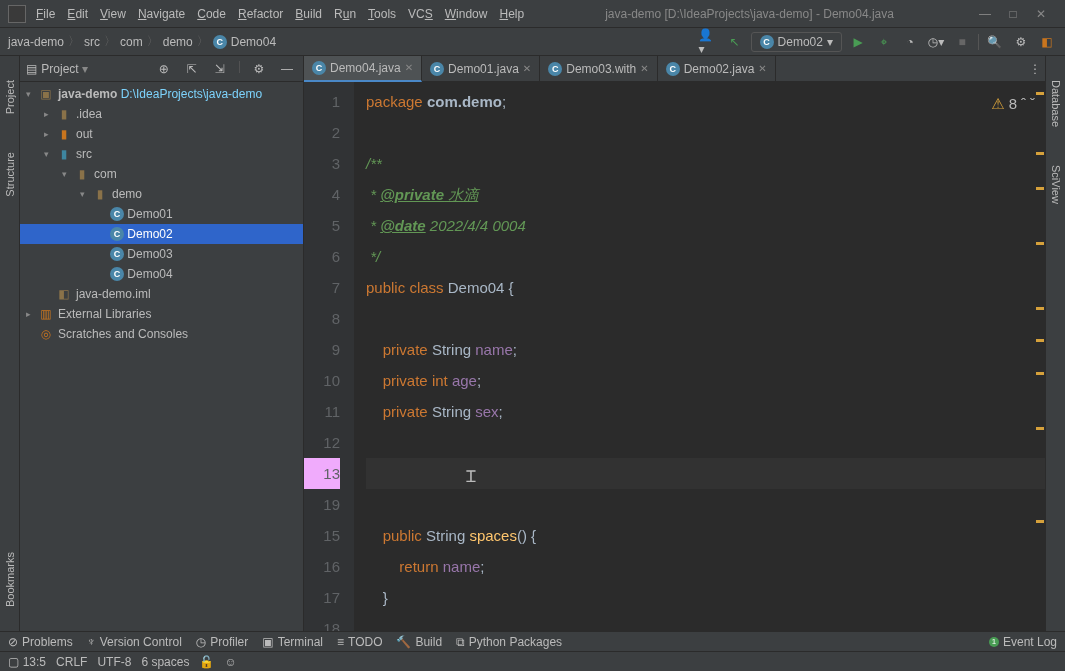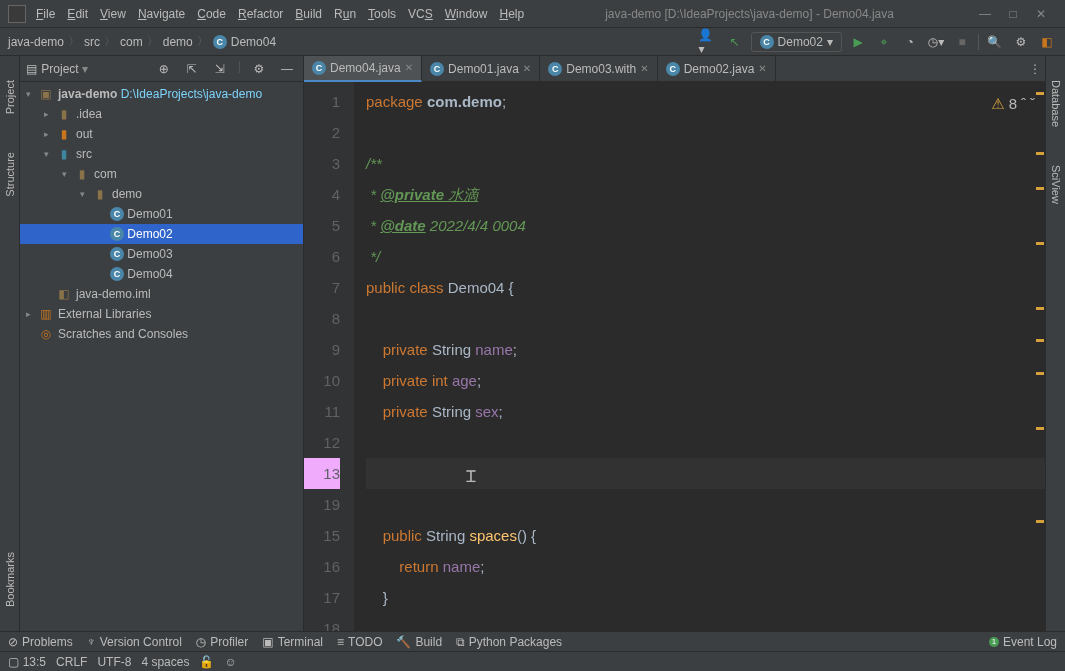--- a/index.html
+++ b/index.html
@@ -340,17 +340,17 @@
     <span>Event Log</span>
   </div>
 </div>
 
 <div class="status-bar">
   <span>▢</span>&nbsp;
   <div class="status-right">
     <span>13:5</span>
     <span>CRLF</span>
     <span>UTF-8</span>
-    <span>4 spaces</span>
+    <span>6 spaces</span>
     <span>🔓</span>
     <span>☺</span>
   </div>
 </div>
 
 </body></html>

